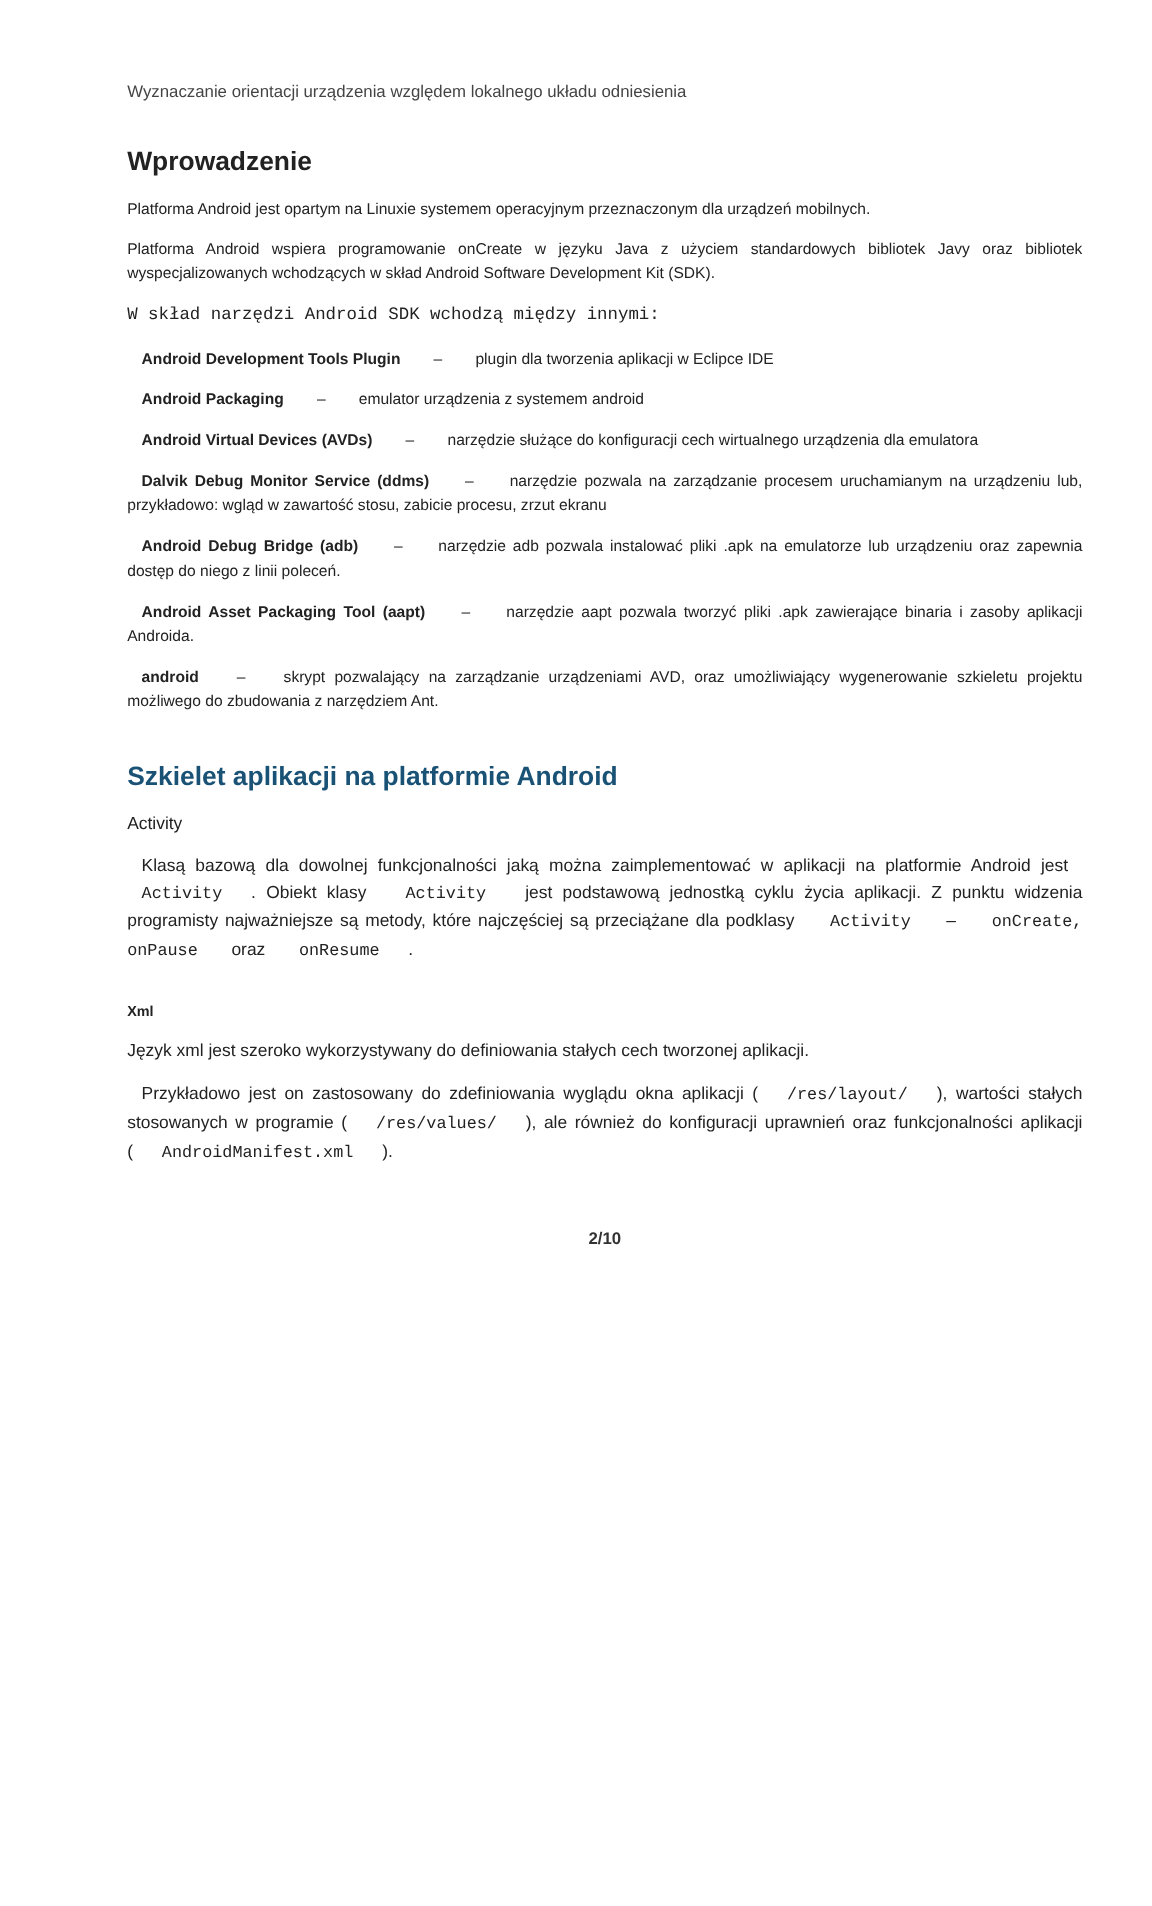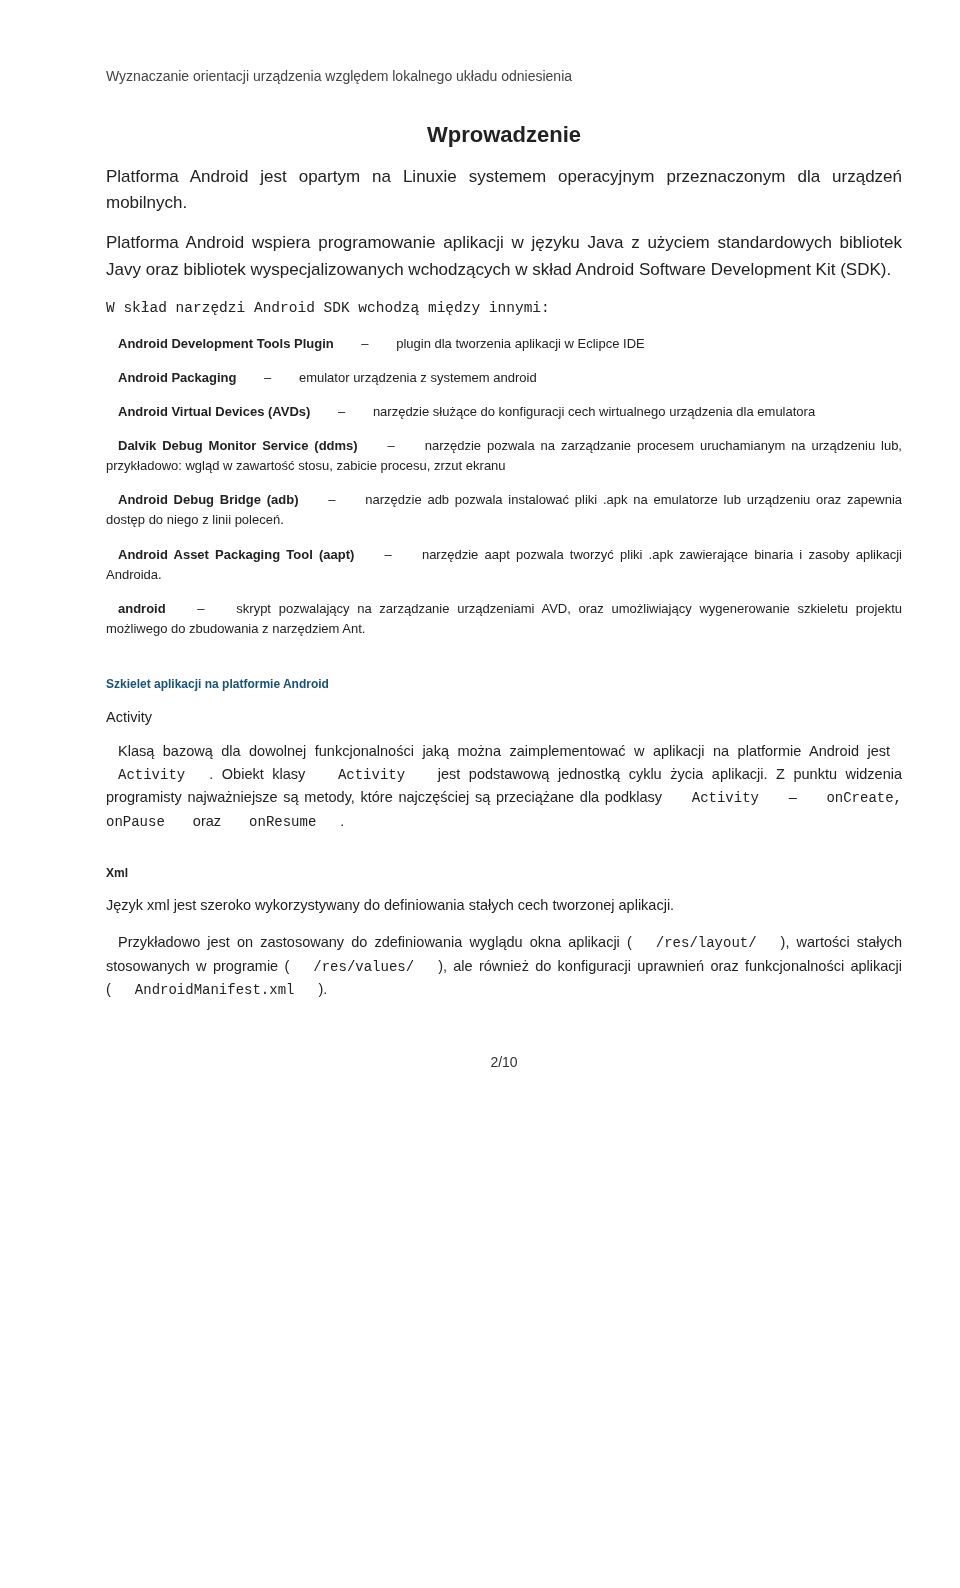--- a/index.html
+++ b/index.html
@@ -18,45 +18,44 @@
       margin-bottom: 30px;
       font-family: Arial, sans-serif;
     }
     h2.intro-title {
       font-size: 22px;
       font-weight: bold;
       color: #222;
       margin-top: 30px;
       margin-bottom: 10px;
       font-family: Arial, sans-serif;
-      text-align: center;
     }
     .intro-para {
       font-family: Arial, sans-serif;
-      font-size: 17px;
+      font-size: 13px;
       margin-bottom: 14px;
       text-align: justify;
     }
     .sdk-para {
       font-family: Liberation Mono, monospace;
       font-size: 14.5px;
       margin-bottom: 14px;
       text-align: justify;
     }
     .tool-block {
       font-family: Arial, sans-serif;
       font-size: 13px;
       margin-bottom: 14px;
       text-align: justify;
     }
     .tool-block b {
       font-weight: bold;
     }
     h2.section-title {
-      font-size: 12px;
+      font-size: 22px;
       font-weight: bold;
       color: #1a5276;
       margin-top: 36px;
       margin-bottom: 6px;
       font-family: Arial, sans-serif;
     }
     .subsection-label {
       font-family: Arial, sans-serif;
       font-size: 14.5px;
       font-weight: normal;
@@ -78,32 +77,33 @@
       font-weight: bold;
       margin-top: 30px;
       margin-bottom: 8px;
     }
     .page-number {
       text-align: center;
       margin-top: 50px;
       font-family: Arial, sans-serif;
       font-size: 14px;
       color: #333;
+      font-weight: bold;
     }
   </style>
 </head>
 <body>
 
 <p class="page-subtitle">Wyznaczanie orientacji urządzenia względem lokalnego układu odniesienia</p>
 
 <h2 class="intro-title">Wprowadzenie</h2>
 
 <p class="intro-para">Platforma Android jest opartym na Linuxie systemem operacyjnym przeznaczonym dla urządzeń mobilnych.</p>
 
-<p class="intro-para">Platforma Android wspiera programowanie aplikacji w języku Java z użyciem standardowych bibliotek Javy oraz bibliotek wyspecjalizowanych wchodzących w skład Android Software Development Kit (SDK).</p>
+<p class="intro-para">Platforma Android wspiera programowanie onCreate w języku Java z użyciem standardowych bibliotek Javy oraz bibliotek wyspecjalizowanych wchodzących w skład Android Software Development Kit (SDK).</p>
 
 <p class="sdk-para">W skład narzędzi Android SDK wchodzą między innymi:</p>
 
 <div class="tool-block">
   <b>Android Development Tools Plugin</b><span> – </span><span>plugin dla tworzenia aplikacji w Eclipce IDE</span>
 </div>
 
 <div class="tool-block">
   <b>Android Packaging</b><span> – </span><span>emulator urządzenia z systemem android</span>
 </div>

